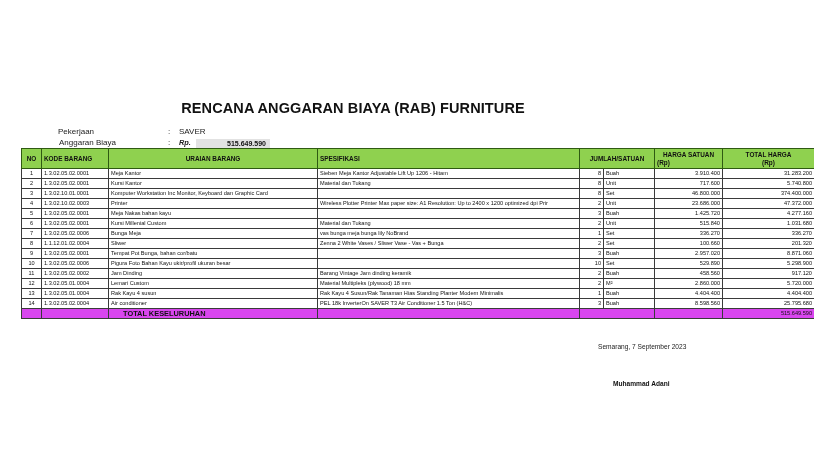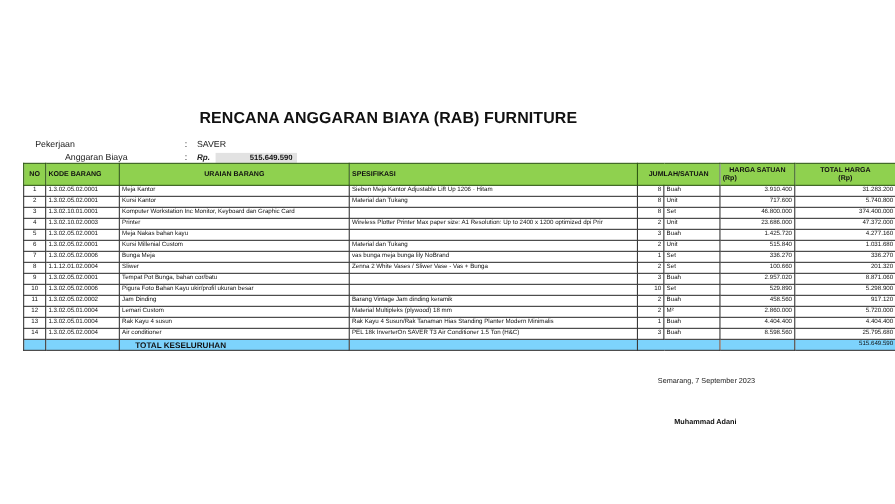--- a/index.html
+++ b/index.html
@@ -12,32 +12,32 @@
   table.rab td, table.rab th { border:1px solid #3a3a3a; padding:0 2px; height:9.3px; line-height:9px; font-size:5.6px; overflow:hidden; white-space:nowrap; box-sizing:border-box; }
   table.rab thead th { background:#8fd14f; font-weight:bold; font-size:6.4px; height:20px; line-height:8px; border:1px solid #2f5a12; }
   table.rab thead th.left { text-align:left; }
   table.rab thead th.center { text-align:center; }
   td.no { text-align:center; font-size:6.6px; }
   td.kode { font-family:"Liberation Sans", sans-serif; }
   td.qty { text-align:right; font-size:6.8px; border-right:none; }
   td.unit { text-align:left; border-left:none; }
   td.price { text-align:right; }
   td.total { text-align:right; font-size:7px; }
-  tr.total-row td { background:#7dd3fc; height:9px; }
+  tr.total-row td { background:#d946ef; height:9px; }
   tr.total-row td.total-label { font-weight:bold; font-size:7.4px; text-align:left; padding-left:14px; }
   .city-date { position:absolute; left:598px; top:343px; font-size:6.6px; color:#222; }
   .signer { position:absolute; left:613px; top:380px; font-size:6.6px; font-weight:bold; color:#111; }
 </style>
 </head>
 <body>
 
 <div class="title">RENCANA ANGGARAN BIAYA  (RAB) FURNITURE</div>
 
 <div class="meta" style="left:0;top:0;width:814px;height:150px;">
-  <span class="lbl" style="left:32px;top:127px;">Pekerjaan</span>
+  <span class="lbl" style="left:58px;top:127px;">Pekerjaan</span>
   <span class="lbl" style="left:168px;top:127px;">:</span>
   <span class="lbl" style="left:179px;top:127px;">SAVER</span>
   <span class="lbl" style="left:59px;top:138px;">Anggaran Biaya</span>
   <span class="lbl" style="left:168px;top:138px;">:</span>
   <span class="lbl" style="left:179px;top:138px;font-weight:bold;font-size:7.4px;font-style:italic;">Rp.</span>
 </div>
 <div class="budget-box">515.649.590</div>
 
 <table class="rab">
   <colgroup>

